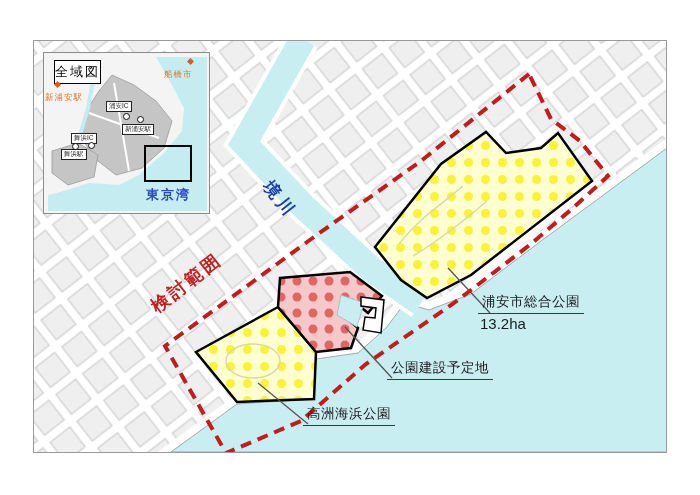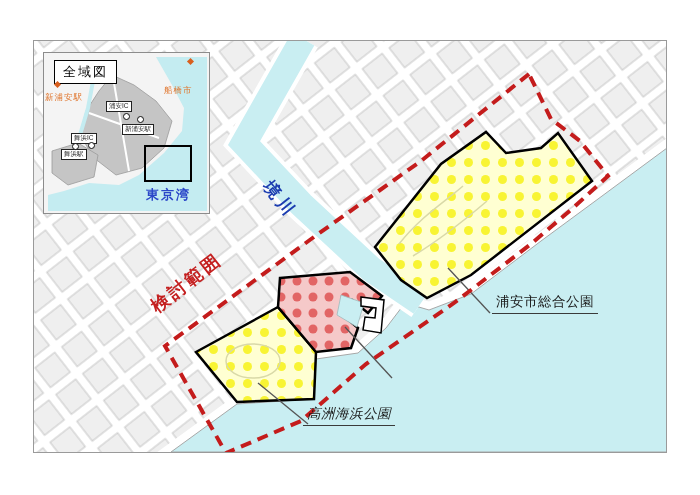--- a/index.html
+++ b/index.html
@@ -11,32 +11,32 @@
 
   
   .maplabel{position:absolute;white-space:nowrap;}
   .river-label{left:276px;top:176px;color:#1c3db0;font-size:17px;letter-spacing:4px;
                transform:rotate(52deg);transform-origin:left top;font-weight:600;}
   .boundary-label{left:146px;top:299px;color:#c42020;font-size:18px;font-weight:bold;
                   letter-spacing:3px;transform:rotate(-38deg);transform-origin:left top;}
   .site-label .site-name{display:inline-block;font-size:13.5px;color:#1a1a1a;
        padding:0 4px 2px 4px;border-bottom:1.5px solid #3a3a3a;letter-spacing:0.5px;}
   .site-label .site-area{font-size:15px;color:#1a1a1a;padding:1px 0 0 2px;}
-  .site-urayasu{left:492px;top:292px;}
+  .site-urayasu{left:478px;top:292px;}
   .site-kensetsu{left:387px;top:358px;}
-  .site-takasu{left:303px;top:404px;font-style:italic;}
+  .site-takasu{left:303px;top:404px;}
 
   
   .inset{position:absolute;left:43px;top:52px;width:165px;height:160px;
          background:#f4f4f4;border:1px solid #8c8c8c;overflow:hidden;}
   .inset svg{position:absolute;left:0;top:0;}
   .inset-title{position:absolute;left:10px;top:7px;background:#ffffff;border:1.5px solid #000;
-               font-size:13px;color:#000;padding:2px 8px;letter-spacing:2px;}
+               font-size:13px;color:#000;padding:2px 0;letter-spacing:2px;}
   .city-label{position:absolute;font-size:8.5px;color:#e0762e;letter-spacing:1px;}
-  .city-funabashi{left:120px;top:32px;}
+  .city-funabashi{left:120px;top:16px;}
   .city-edogawa{left:1px;top:39px;}
   .o-icon{position:absolute;width:5px;height:5px;background:#d95f1e;transform:rotate(45deg);}
   .oi-1{left:144px;top:6px;}
   .oi-2{left:11px;top:29px;}
   .sta-box{position:absolute;background:#ffffff;border:1px solid #222;color:#222;
            font-size:6.5px;line-height:1;padding:1px 2px;white-space:nowrap;}
   .sta-dot{position:absolute;width:7px;height:7px;border:1.2px solid #111;border-radius:50%;
            background:#ffffff;box-sizing:border-box;}
   .sb-1{left:62px;top:48px;} .sd-1{left:79px;top:60px;}
   .sb-2{left:78px;top:71px;} .sd-2{left:93px;top:63px;}
@@ -94,23 +94,25 @@
       <path d="M 528,73 L 420,160 L 317,233 L 164,345 L 225,452 L 300,420 L 365,363 L 453,302 L 530,243 L 572,207 L 607,175 L 579,140 L 550,118 Z" fill="none" stroke="#c41c1c" stroke-width="4" stroke-dasharray="11 7"></path>
     </svg>
   </div>
 
   <div class="maplabel river-label">境川</div>
 
   <div class="maplabel boundary-label">検討範囲</div>
 
   <div class="maplabel site-label site-urayasu">
     <div class="site-name">浦安市総合公園</div>
+    <div class="site-area">13.2ha</div>
   </div>
 
   <div class="maplabel site-label site-kensetsu">
+    <div class="site-name">公園建設予定地</div>
   </div>
 
   <div class="maplabel site-label site-takasu">
     <div class="site-name">高洲海浜公園</div>
   </div>
 
   <div class="inset">
     <svg width="165" height="160" viewBox="0 0 165 160">
       <polygon points="112,4 128,32 140,55 138,78 120,100 95,122 75,132 45,130 20,138 4,142 4,158 163,158 163,4" fill="#c4ecf1"></polygon>
       <polygon points="68,22 90,32 112,48 128,68 120,95 98,115 72,122 50,105 36,82 42,58 55,38" fill="#c5c5c5" stroke="#9a9a9a" stroke-width="0.8"></polygon>

